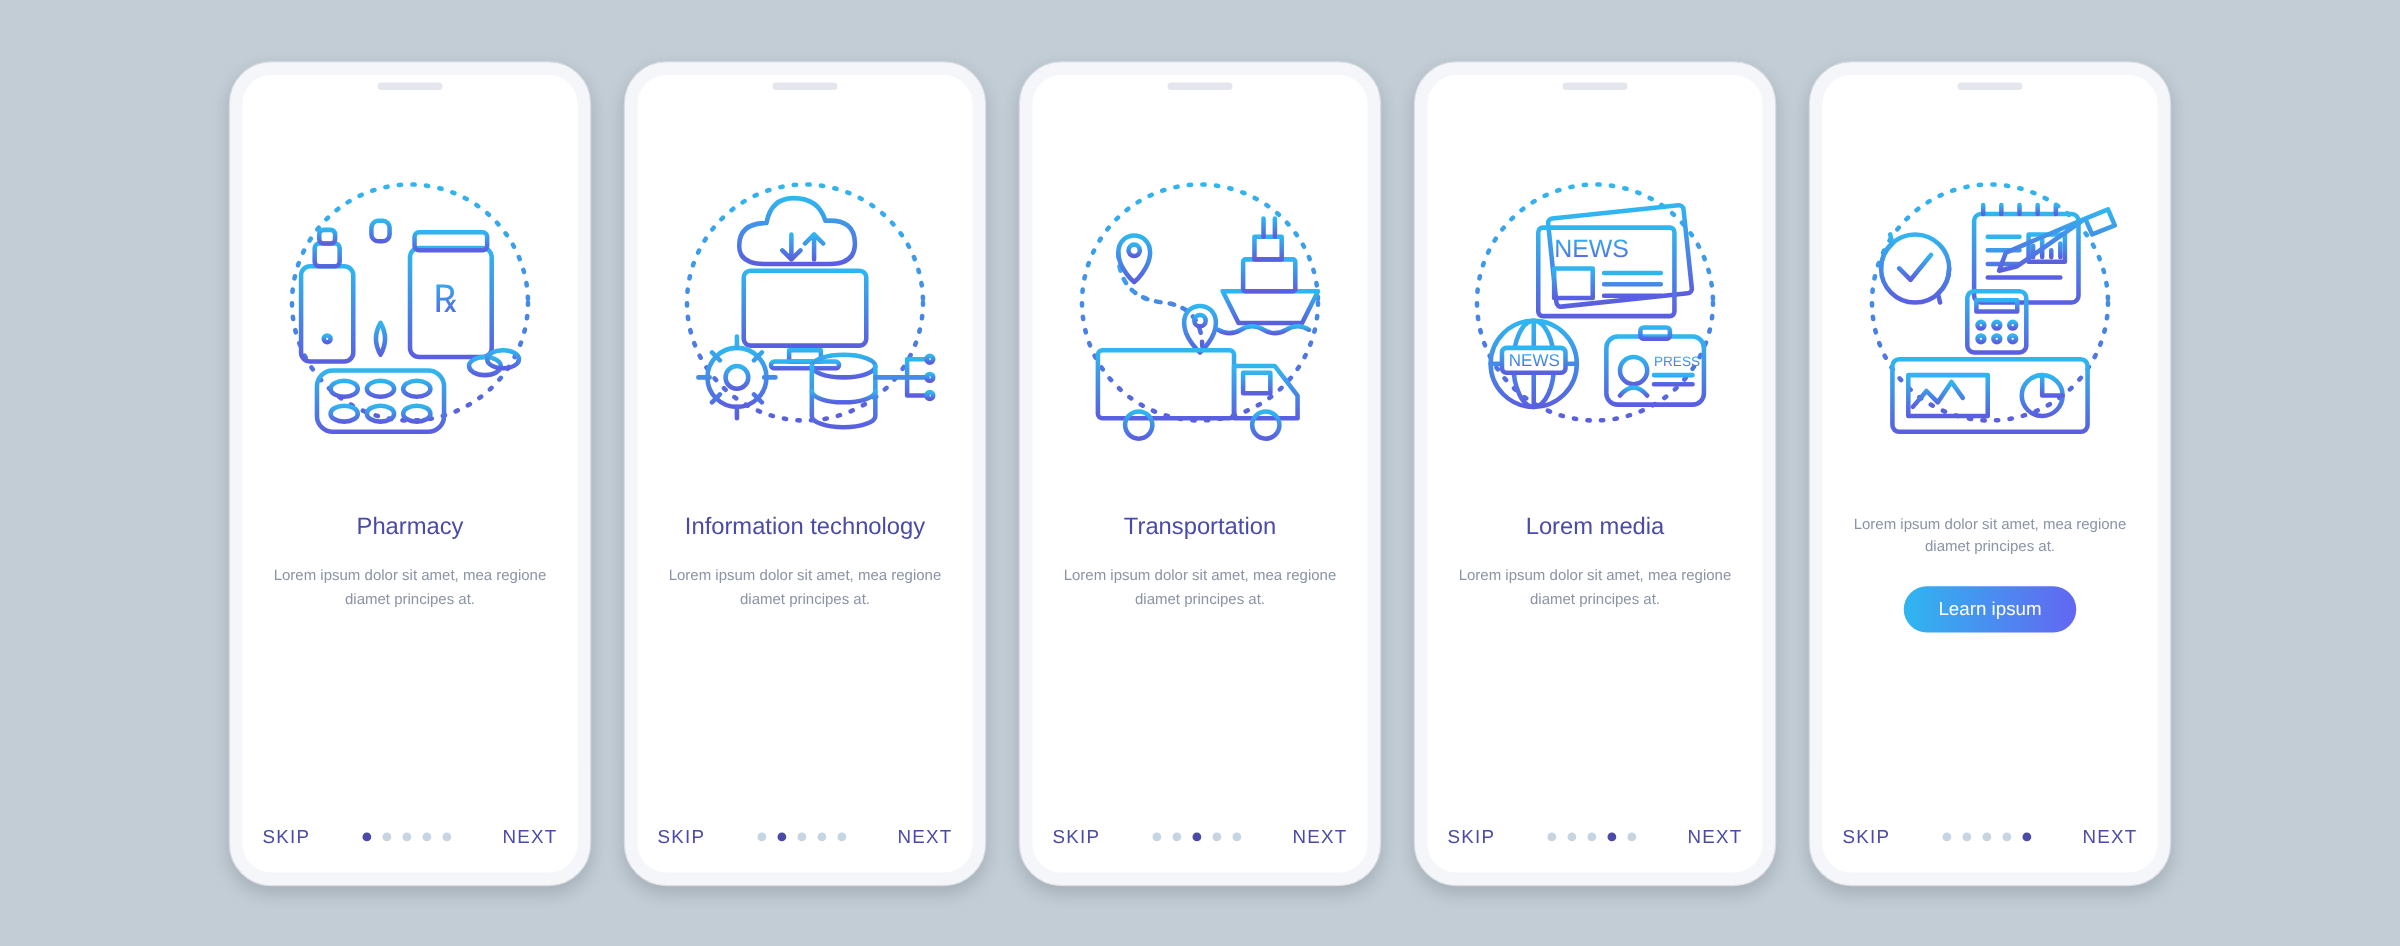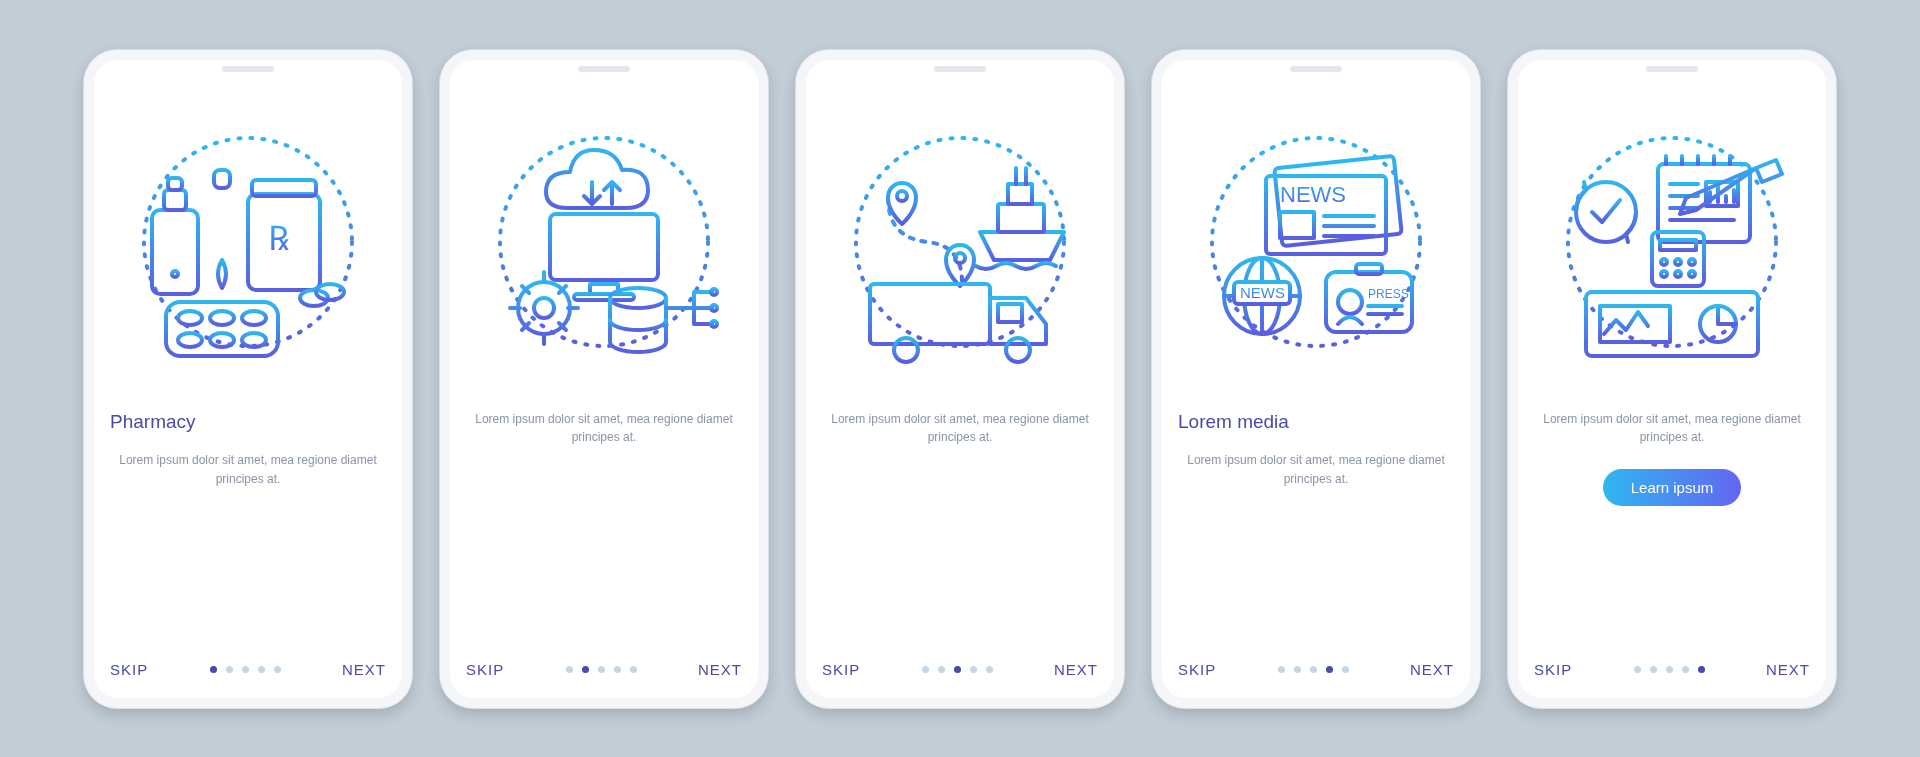--- a/index.html
+++ b/index.html
@@ -11,21 +11,21 @@
     align-items: center;
     min-height: 757px;
     width: 1920px;
     padding: 40px 0;
   }
   .phones {
     display: flex;
     gap: 26px;
   }
   .phone {
-    width: 330px;
+    width: 290px;
     height: 660px;
     background: #fff;
     border-radius: 34px;
     border: 1px solid #d9dde3;
     box-shadow: 0 6px 14px rgba(0,0,0,0.15), inset 0 0 0 10px #f4f6f9;
     position: relative;
     display: flex;
     flex-direction: column;
     padding: 36px 26px 30px 26px;
   }
@@ -39,20 +39,21 @@
   }
   .illus {
     flex: 0 0 300px;
     display:flex; align-items:center; justify-content:center;
     margin-top: 6px;
   }
   .illus svg { width: 260px; height: 260px; }
   .title {
     color: #4a4aa8;
     font-size: 19px;
+    text-align: center;
     margin-top: 18px;
     line-height: 1.25;
   }
   .desc {
     color: #8a94a6;
     font-size: 12px;
     text-align: center;
     line-height: 1.55;
     margin-top: 18px;
     padding: 0 4px;
@@ -162,20 +163,21 @@
     <ellipse cx="164" cy="186" rx="28" ry="10"></ellipse>
           <path d="M136 186 v44 a28 10 0 0 0 56 0 v-44"></path>
     <path d="M136 208 a28 10 0 0 0 56 0"></path>
 
     <path d="M192 196 h28 M220 196 v-16 h18 M220 196 v16 h18 M220 196 h18"></path>
     <circle cx="240" cy="180" r="3"></circle>
           <circle cx="240" cy="196" r="3"></circle>
           <circle cx="240" cy="212" r="3"></circle>
   </svg>
       </div>
+    <div class="title">Information technology</div>
     <div class="desc">Lorem ipsum dolor sit amet, mea regione diamet principes at.</div>
 
     <div class="footer">
       <span class="skip">SKIP</span>
       <span class="dots">
           <span class="dot"></span>
           <span class="dot active"></span>
           <span class="dot"></span>
           <span class="dot"></span>
           <span class="dot"></span>
@@ -203,20 +205,21 @@
     <path d="M146 154 q10 6 20 0 q10 -6 20 0 q10 6 20 0 q10 -6 20 0"></path>
 
     <rect x="40" y="172" width="120" height="60" rx="4"></rect>
     <path d="M160 186 h36 l20 26 v20 h-56 z"></path>
           <rect x="168" y="192" width="24" height="18"></rect>
     <circle cx="76" cy="238" r="12"></circle>
           <circle cx="188" cy="238" r="12"></circle>
     <path d="M40 238 h20 M92 238 h80"></path>
   </svg>
       </div>
+    <div class="title">Transportation</div>
     <div class="desc">Lorem ipsum dolor sit amet, mea regione diamet principes at.</div>
 
     <div class="footer">
       <span class="skip">SKIP</span>
       <span class="dots">
           <span class="dot"></span>
           <span class="dot"></span>
           <span class="dot active"></span>
           <span class="dot"></span>
           <span class="dot"></span>

